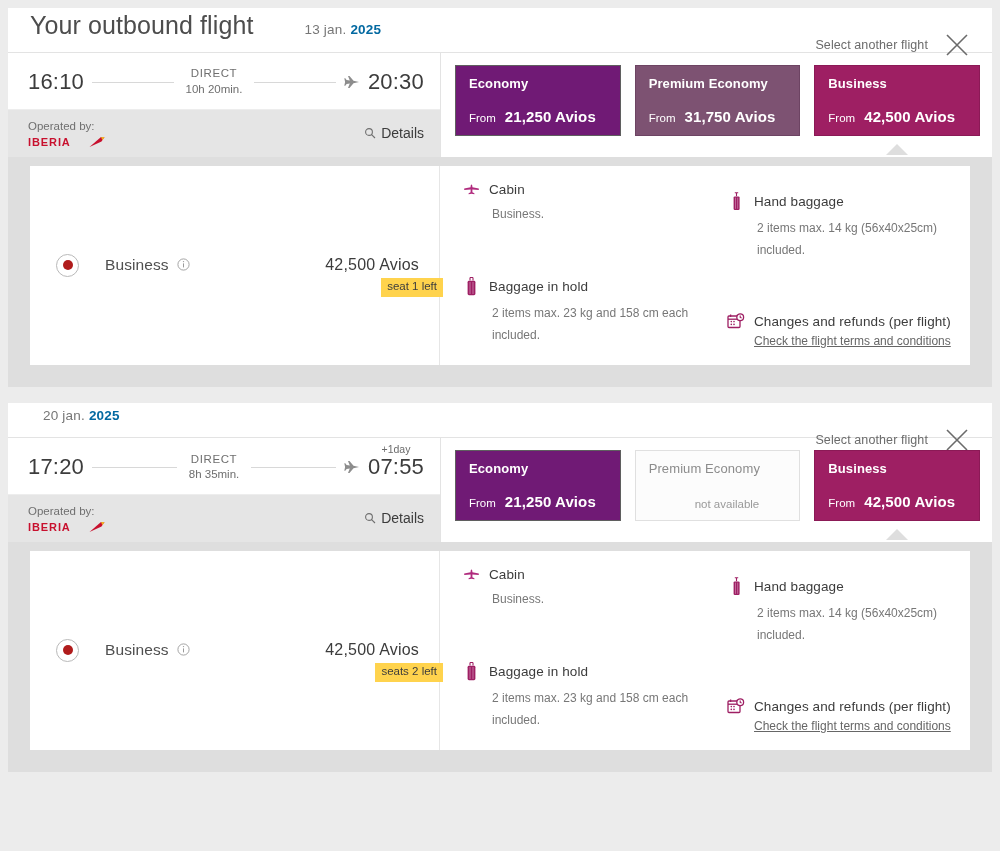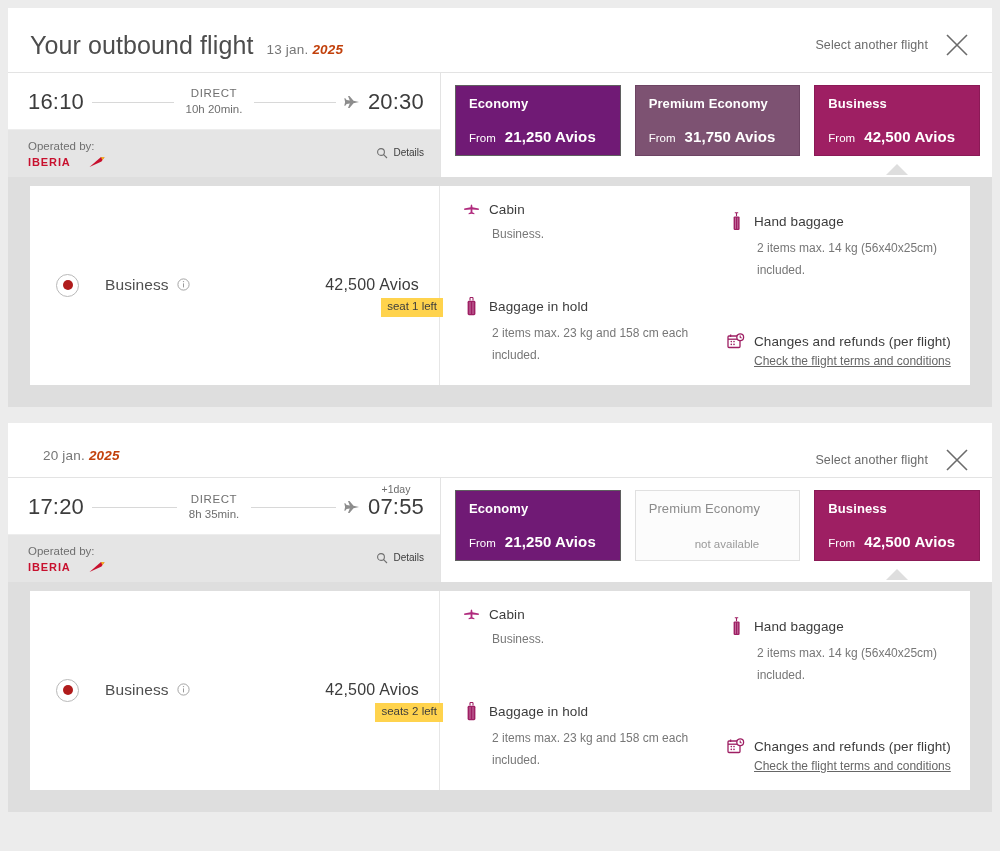--- a/index.html
+++ b/index.html
@@ -26,37 +26,38 @@
     width: 984px;
     margin: 0 auto 16px auto;
     background: #ffffff;
     position: relative;
   }
 
   
   .card-head {
     display: flex;
     align-items: baseline;
-    padding: 25px 22px 14px 22px;
+    padding: 5px 22px 14px 22px;
     position: relative;
+    gap: 38px;
   }
   .card-title {
     font-size: 25px;
     font-weight: 300;
     color: #4d4d4d;
     letter-spacing: 0.1px;
     line-height: 1;
   }
   .card-date {
     font-size: 13.5px;
     color: #767676;
     margin-left: 13px;
     letter-spacing: 0.2px;
   }
-  .card-date b { color: #c2410c; font-weight: 700; font-style: italic; }
+  .card-date b { color: #0369a1; font-weight: 700; }
 
   .head-right {
     position: absolute;
     right: 20px;
     top: 22px;
     display: flex;
     align-items: center;
     gap: 14px;
   }
   .select-another {
@@ -166,21 +167,21 @@
     font-weight: 700;
     color: #c8102e;
     letter-spacing: 0.9px;
   }
   .iberia-mark { display: block; }
 
   .details-btn {
     display: flex;
     align-items: center;
     gap: 5px;
-    font-size: 10px;
+    font-size: 14px;
     color: #3c3c3c;
     cursor: pointer;
   }
   .mag { display: block; color: #6f6f6f; }
 
   
   .tabs-col {
     flex: 1 1 auto;
     padding: 12px 12px 12px 14px;
     display: flex;

